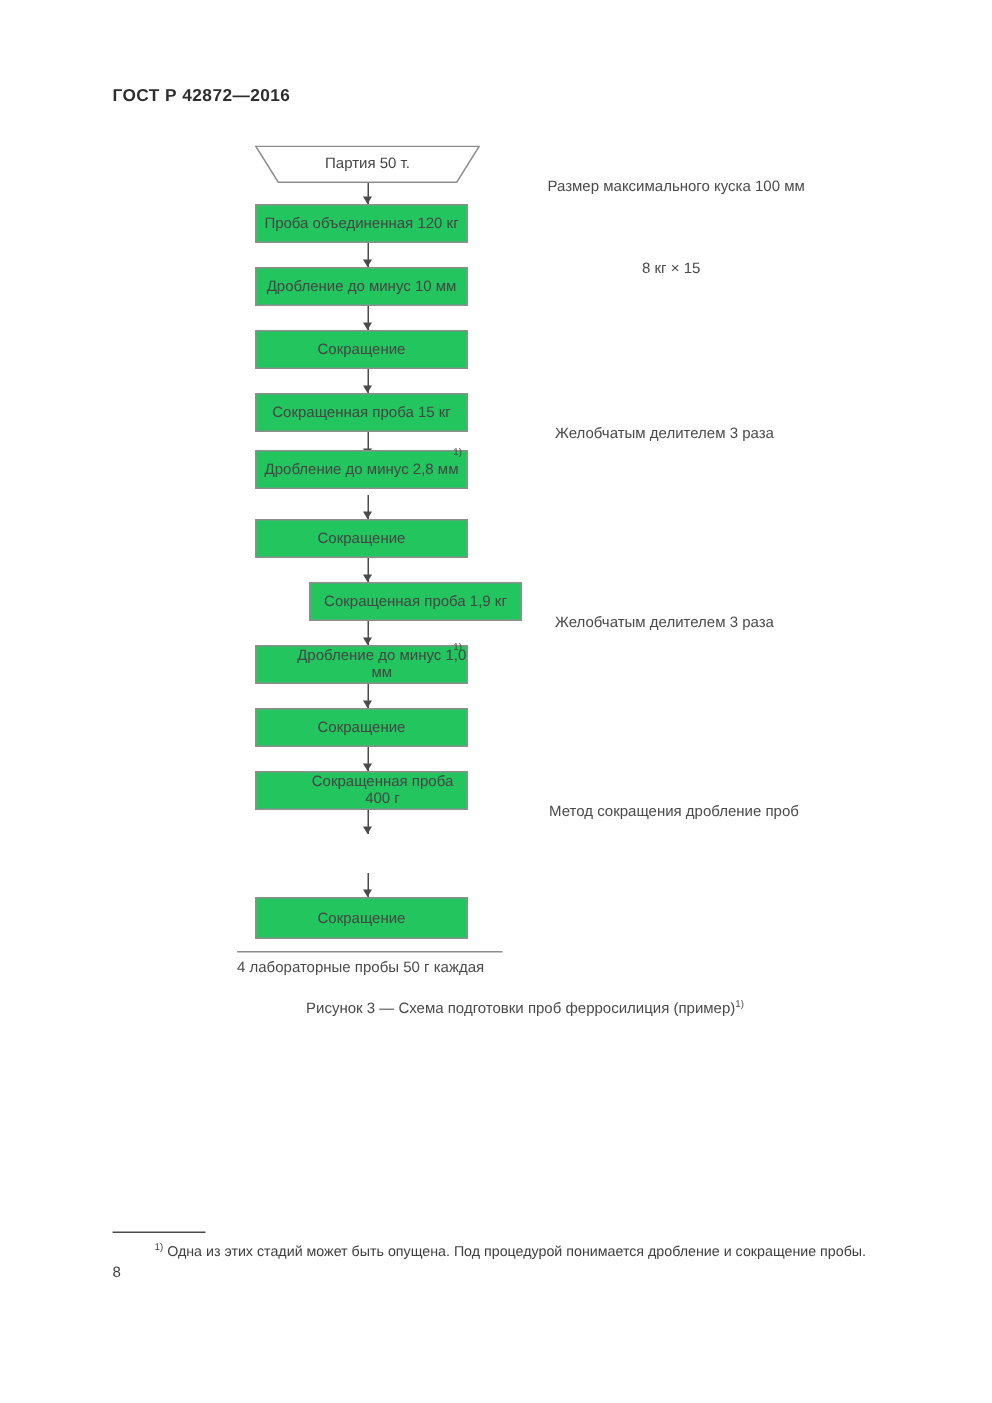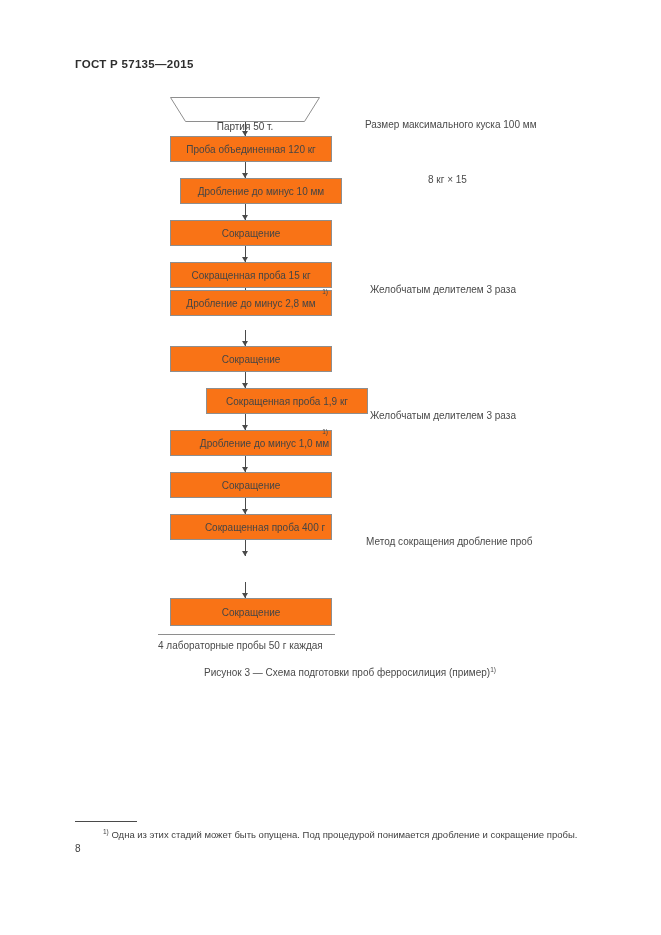--- a/index.html
+++ b/index.html
@@ -11,39 +11,39 @@
     color:#3f3f3f;
     overflow:hidden;
   }
   .doc-header{
     position:absolute;left:75px;top:58px;
     font-size:11.5px;font-weight:bold;color:#2e2e2e;
     letter-spacing:0.3px;
   }
   
   .box{
-    position:absolute;left:170px;width:162px;height:26px;
-    border:1px solid #8e8e8e;background:#f97316;
+    position:absolute;left:170px;width:142px;height:26px;
+    border:1px solid #8e8e8e;background:#22c55e;
     display:flex;align-items:center;justify-content:center;
     font-size:10px;color:#454545;
     box-sizing:border-box;
     text-align:center;
   }
   .box-sup{
     position:absolute;top:-2px;right:3px;
     font-size:6.5px;line-height:1;color:#454545;
   }
   .trap-wrap{
     position:absolute;left:170px;top:97px;width:150px;height:25px;
   }
   .trap-wrap svg{position:absolute;left:0;top:0;}
   .trap-label{
     position:absolute;left:0;top:0;width:150px;height:25px;
     display:flex;align-items:center;justify-content:center;
-    font-size:10px;color:#454545;margin-top:17px;
+    font-size:10px;color:#454545;
   }
   .arrow{
     position:absolute;left:245px;width:1px;background:#4a4a4a;
   }
   .arrow::after{
     content:"";position:absolute;bottom:0;left:-3px;
     width:0;height:0;
     border-left:3.5px solid transparent;
     border-right:3.5px solid transparent;
     border-top:5px solid #4a4a4a;
@@ -79,59 +79,59 @@
   .page-number{
     position:absolute;left:75px;top:843px;
     font-size:10px;color:#3f3f3f;
   }
 </style>
 </head>
 <body>
 
 <div class="page">
 
-  <div class="doc-header">ГОСТ Р 57135—2015</div>
+  <div class="doc-header">ГОСТ Р 42872—2016</div>
 
   <div class="trap-wrap">
     <svg width="150" height="25">
       <polygon points="0.5,0.5 149.5,0.5 134.5,24.5 15.5,24.5" fill="#ffffff" stroke="#8e8e8e" stroke-width="1"></polygon>
     </svg>
     <div class="trap-label">Партия 50 т.</div>
   </div>
   <div class="note" style="left:365px;top:97px;height:25px;line-height:25px;">Размер максимального куска 100 мм</div>
 
   <div class="arrow" style="top:122px;height:14px;"></div>
 
   <div class="box" style="top:136px;">
     <span>Проба объединенная 120 кг</span>
   </div>
   <div class="note" style="left:428px;top:152px;">8 кг × 15</div>
 
   <div class="arrow" style="top:162px;height:16px;"></div>
 
-  <div class="box" style="top:178px;margin-left:10px;">
+  <div class="box" style="top:178px;">
     <span>Дробление до минус 10 мм</span>
   </div>
 
   <div class="arrow" style="top:204px;height:16px;"></div>
 
   <div class="box" style="top:220px;">
     <span>Сокращение</span>
   </div>
 
   <div class="arrow" style="top:246px;height:16px;"></div>
 
   <div class="box" style="top:262px;">
     <span>Сокращенная проба 15 кг</span>
   </div>
   <div class="note" style="left:370px;top:262px;">Желобчатым делителем 3 раза</div>
 
   <div class="arrow" style="top:288px;height:16px;"></div>
 
-  <div class="box" style="top:290px;">
+  <div class="box" style="top:300px;">
     <span>Дробление до минус 2,8 мм</span>
     <sup class="box-sup">1)</sup>
   </div>
 
   <div class="arrow" style="top:330px;height:16px;"></div>
 
   <div class="box" style="top:346px;">
     <span>Сокращение</span>
   </div>
 

